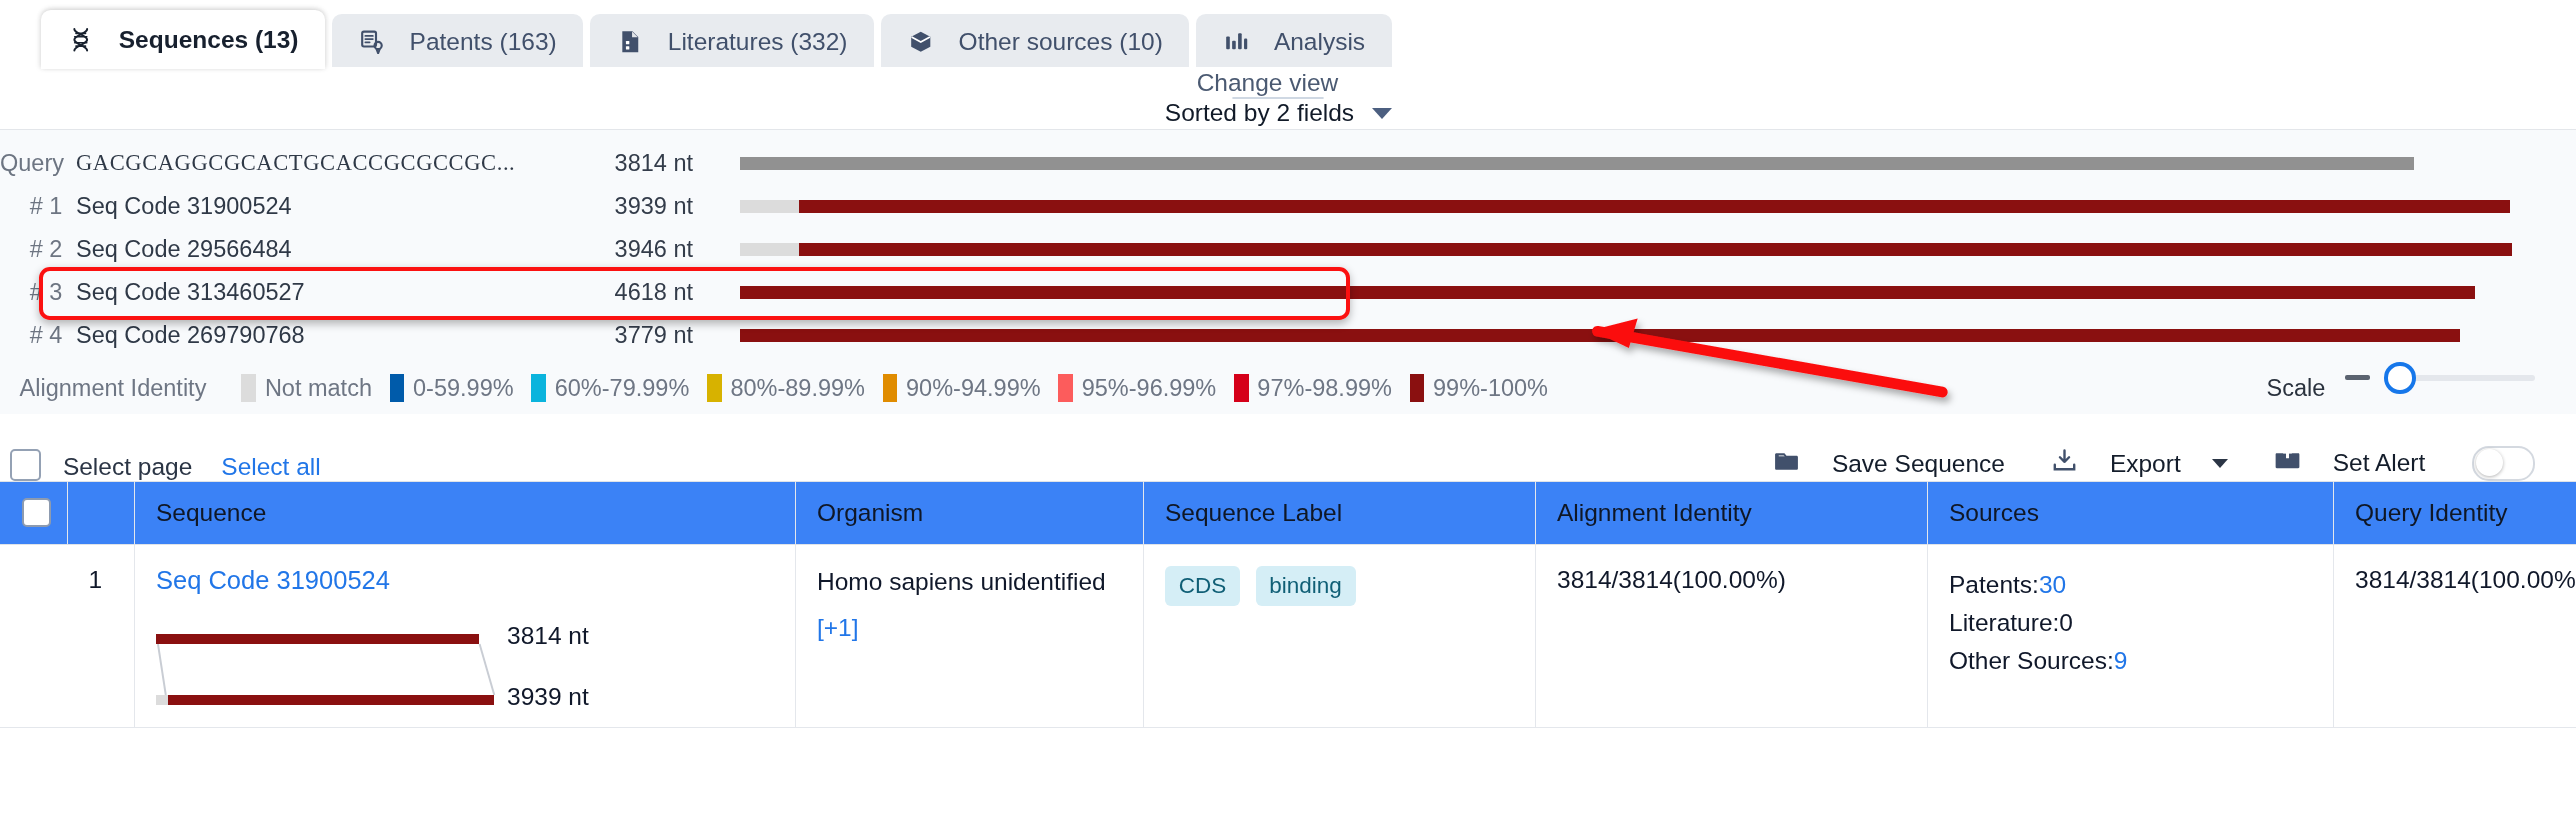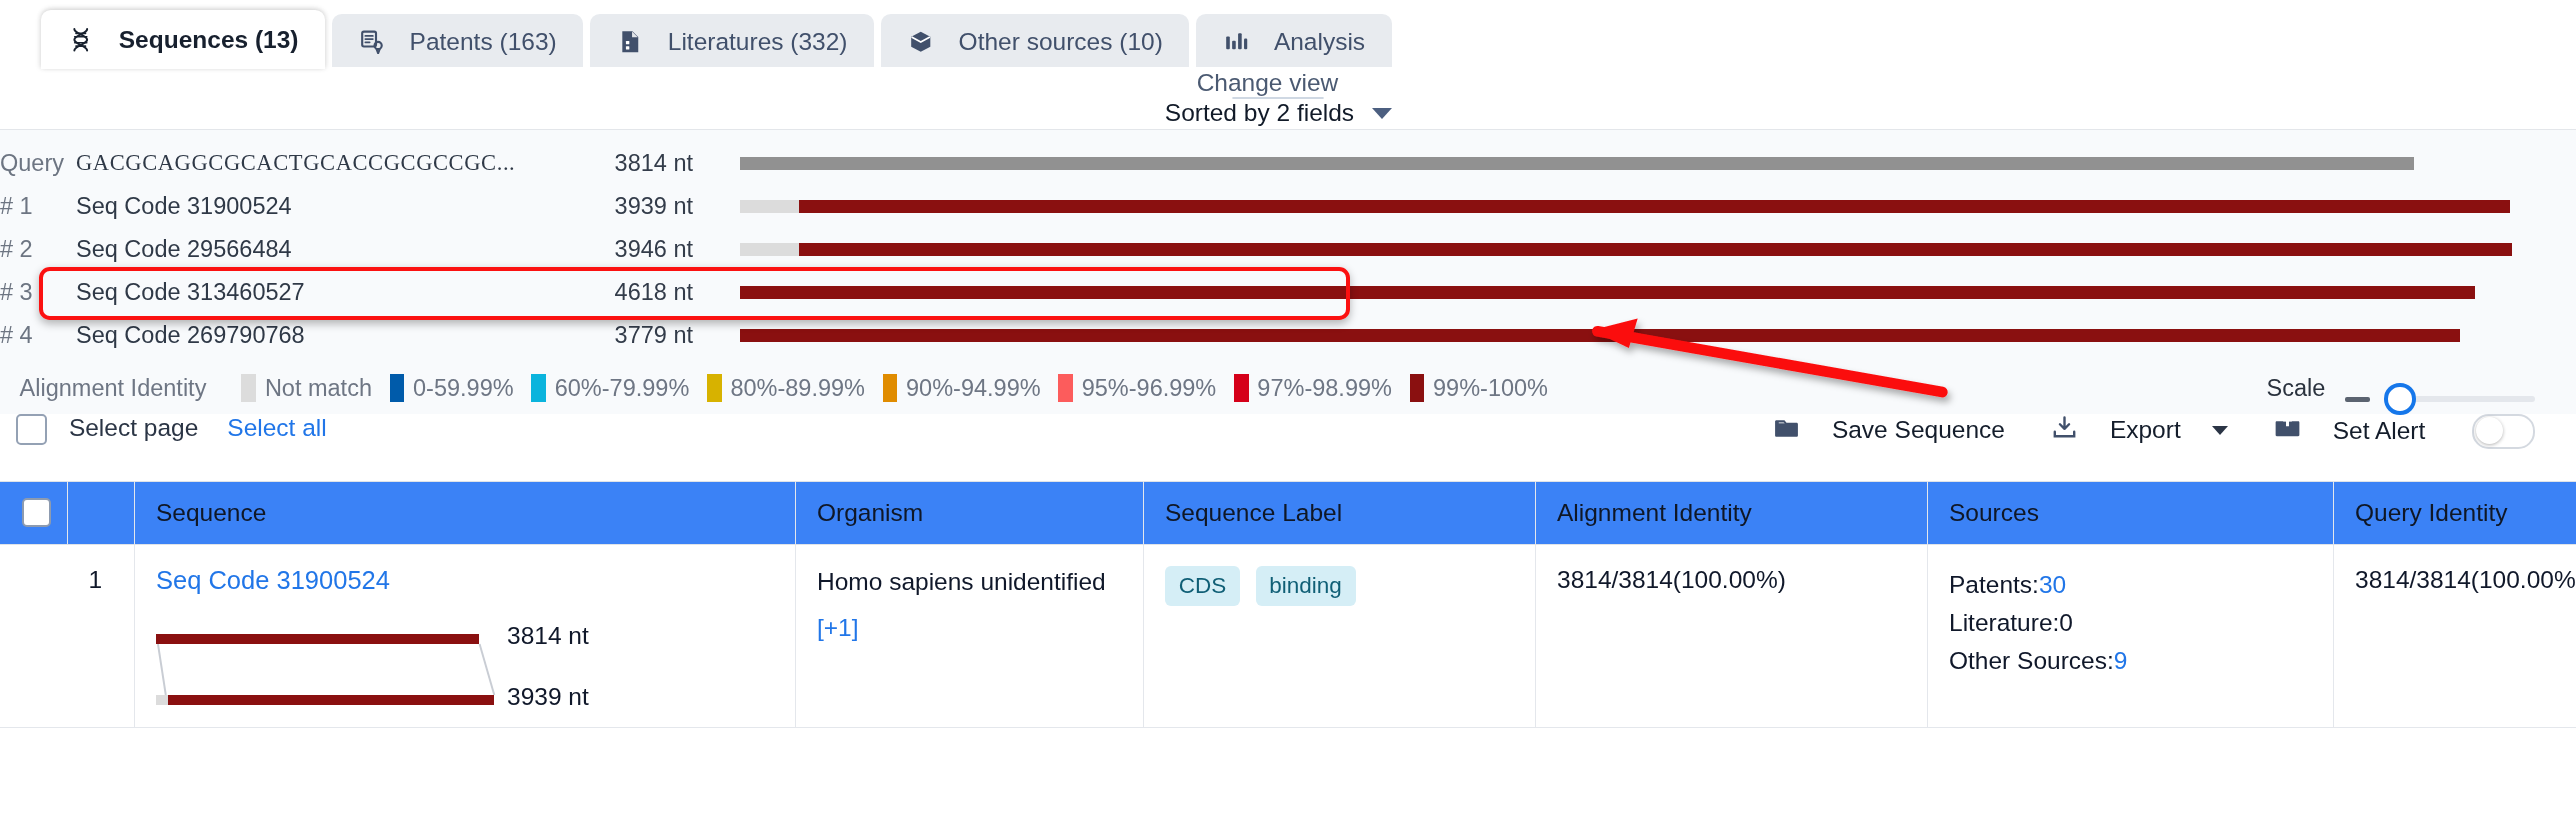--- a/index.html
+++ b/index.html
@@ -49,21 +49,21 @@
   .spacer{flex:1;}
   .sortedby{font-size:24.5px;color:#111a28;display:flex;align-items:center;gap:17.6px;cursor:pointer;}
   .caret{width:0;height:0;border-left:10.8px solid transparent;border-right:10.8px solid transparent;border-top:11.8px solid #4c5f80;}
   .gear{margin-left:35px;cursor:pointer;display:flex;align-items:center;}
 
   
   .mapwrap{position:relative;background:#f8fafc;padding:11.8px 0 5.9px 0;}
   .maprow{
     height:43px;display:flex;align-items:center;position:relative;font-size:23.5px;color:#333c4a;
   }
-  .m-rank{width:76px;text-align:left;color:#6d7582;padding-right:13.7px;box-sizing:border-box;}
+  .m-rank{width:76px;text-align:right;color:#6d7582;padding-right:13.7px;box-sizing:border-box;}
   .m-rank.q{color:#6d7582;}
   .m-name{width:490px;color:#2f3947;white-space:nowrap;overflow:hidden;}
   .m-name.mono{font-family:"Liberation Serif", serif;letter-spacing:0.6px;color:#2f3947;font-size:22.5px;}
   .m-len{width:127px;text-align:right;color:#333c4a;padding-right:0;}
   .m-bar{position:relative;margin-left:47px;height:12.7px;flex:1;}
   .seg{position:absolute;top:0;height:12.7px;}
   .notmatch{background:#dcdcdc;}
   .match100{background:#8a1010;}
   .queryseg{background:#919191;}
 
@@ -75,30 +75,30 @@
   }
 
   
   .legendbar{
     height:51px;display:flex;align-items:center;background:#f8fafc;
     padding:0 41px 0 19.6px;box-sizing:border-box;position:relative;
   }
   .legend-title{font-size:23.5px;color:#6e7684;margin-right:35px;}
   .lg-item{display:flex;align-items:center;margin-right:17.6px;font-size:23.5px;color:#6e7684;white-space:nowrap;}
   .sw{width:14.7px;height:28px;margin-right:8.8px;flex:none;}
-  .scalebox{display:flex;align-items:flex-end;gap:19.6px;margin-left:auto;}
+  .scalebox{display:flex;align-items:flex-start;gap:19.6px;margin-left:auto;}
   .scale-label{font-size:23.5px;color:#2a323e;}
   .minus{width:25.5px;height:4.9px;background:#5b6370;border-radius:2px;}
   .track{position:relative;width:145px;height:5.9px;background:#e4e7ec;border-radius:2.9px;}
   .knob{position:absolute;left:-5.9px;top:-12.7px;width:23.5px;height:23.5px;border-radius:50%;background:#fff;border:4.9px solid #1677ea;box-sizing:content-box;cursor:pointer;}
 
   
   .selectbar{
-    height:67px;display:flex;align-items:flex-start;background:#fff;
-    padding:0 41px 0 16px;box-sizing:border-box;
+    height:67px;display:flex;align-items:flex-end;background:#fff;
+    padding:0 41px 0 10px;box-sizing:border-box;
   }
   .chk{
     width:27.4px;height:27.4px;border:2px solid #94a1b4;border-radius:4.9px;background:#fff;
     margin-right:21.5px;cursor:pointer;flex:none;
   }
   .sel-page{font-size:24.5px;color:#2b3545;margin-right:29px;cursor:pointer;}
   .sel-all{font-size:24.5px;color:#2176e8;cursor:pointer;}
   .act{display:flex;align-items:center;gap:31px;font-size:24.5px;color:#141d2b;margin-left:45px;cursor:pointer;white-space:nowrap;}
   .toggle{
     width:59px;height:31px;border-radius:16.7px;background:#fff;border:2px solid #d4d9e0;

